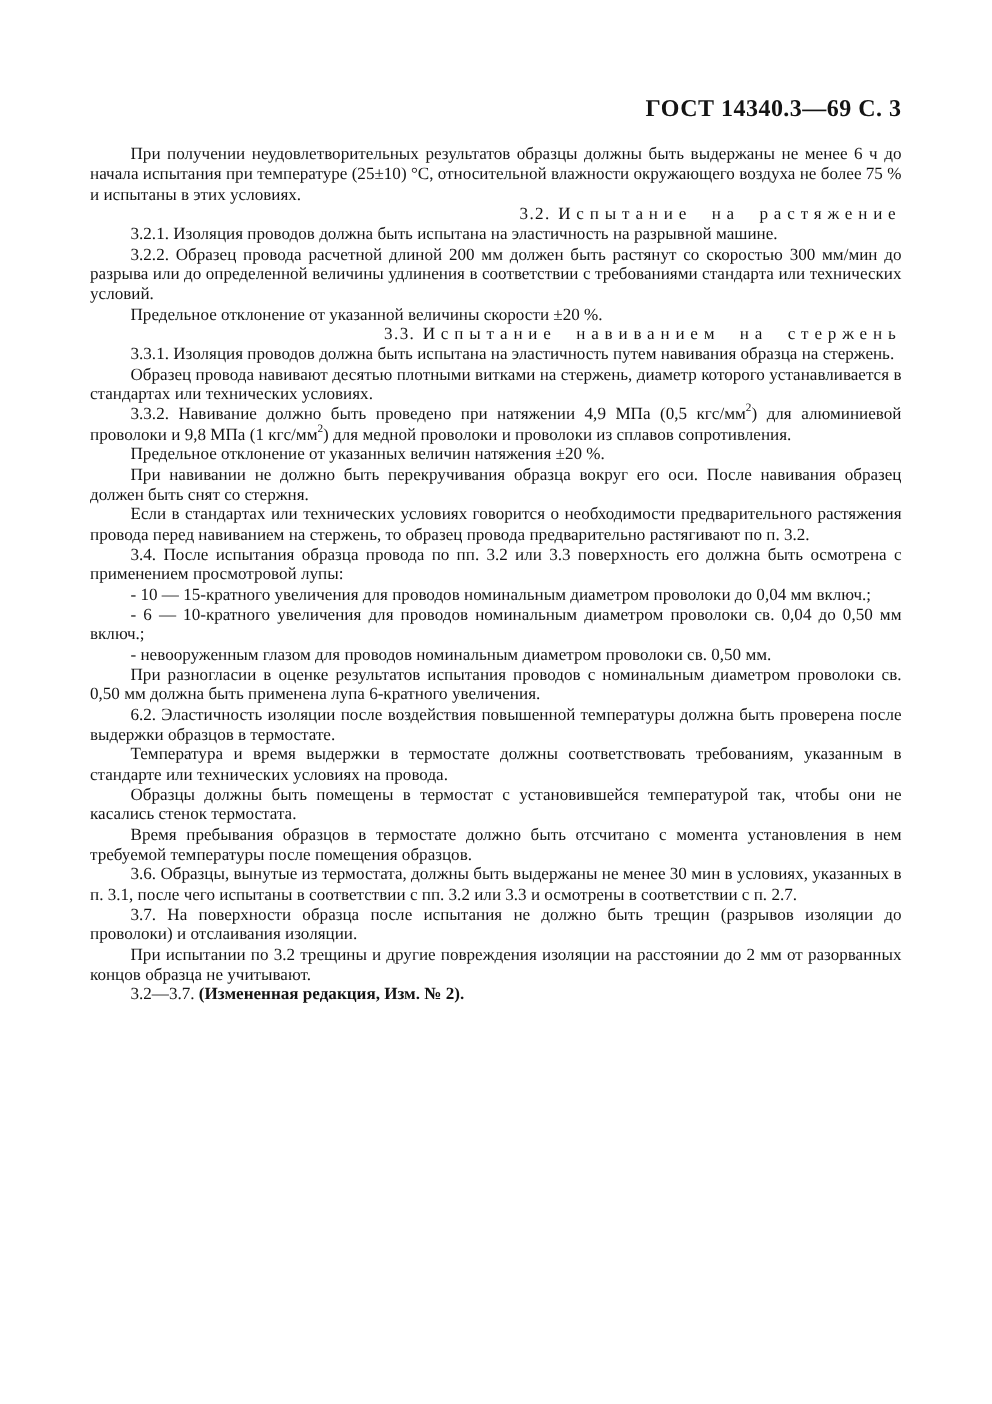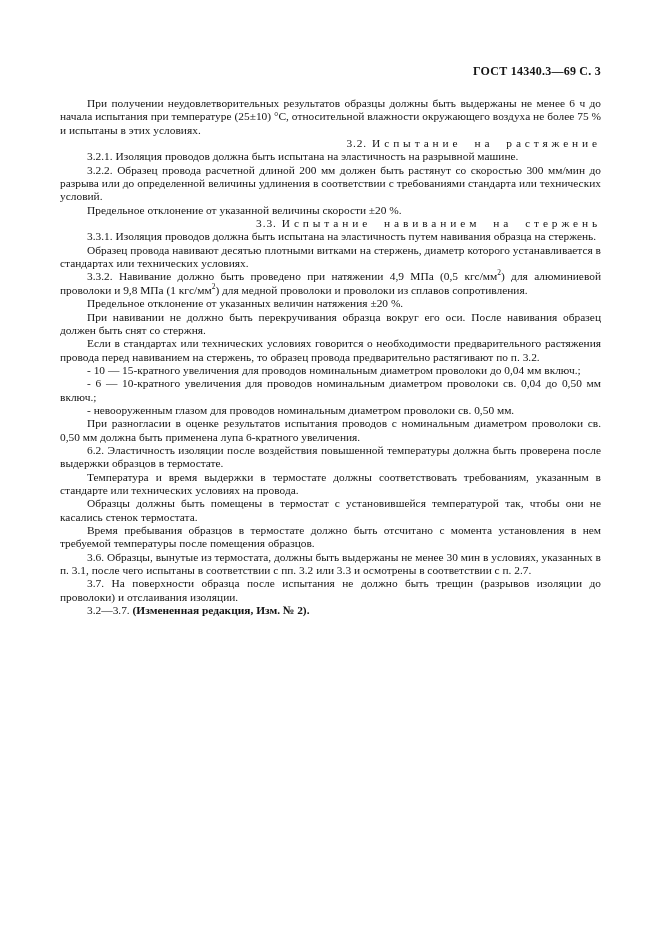--- a/index.html
+++ b/index.html
@@ -6,21 +6,21 @@
   body {
     width: 661px; height: 936px; overflow: hidden;
     font-family: "Liberation Serif", "DejaVu Serif", serif;
   }
   .page {
     position: relative; width: 661px; height: 936px; background: #ffffff;
     color: #141414;
   }
   .header {
     position: absolute; top: 64px; left: 0; right: 60px;
-    text-align: right; font-weight: bold; font-size: 12px;
+    text-align: right; font-weight: bold; font-size: 16px;
     letter-spacing: 0.02em; white-space: nowrap;
   }
   .content {
     position: absolute; top: 97px; left: 60px; width: 541px;
     font-size: 11.4px; line-height: 13.35px; text-align: justify;
   }
   .content p { margin: 0; padding: 0; text-indent: 27px; }
   p.heading { text-align: right; white-space: nowrap; }
   .h-num { letter-spacing: 0.08em; }
   .h-title { letter-spacing: 0.34em; word-spacing: 0.55em; margin-left: 5px; }
@@ -38,25 +38,27 @@
       <p class="body">3.2.1. Изоляция проводов должна быть испытана на эластичность на разрывной машине.</p>
       <p class="body">3.2.2. Образец провода расчетной длиной 200 мм должен быть растянут со скоростью 300 мм/мин до разрыва или до определенной величины удлинения в соответствии с требованиями стандарта или технических условий.</p>
       <p class="body">Предельное отклонение от указанной величины скорости ±20 %.</p>
       <p class="heading"><span class="h-num">3.3.</span><span class="h-title">Испытание навиванием на стержень</span></p>
       <p class="body">3.3.1. Изоляция проводов должна быть испытана на эластичность путем навивания образца на стержень.</p>
       <p class="body">Образец провода навивают десятью плотными витками на стержень, диаметр которого устанавливается в стандартах или технических условиях.</p>
       <p class="body">3.3.2. Навивание должно быть проведено при натяжении 4,9 МПа (0,5 кгс/мм<span class="sup">2</span>) для алюминиевой проволоки и 9,8 МПа (1 кгс/мм<span class="sup">2</span>) для медной проволоки и проволоки из сплавов сопротивления.</p>
       <p class="body">Предельное отклонение от указанных величин натяжения ±20 %.</p>
       <p class="body">При навивании не должно быть перекручивания образца вокруг его оси. После навивания образец должен быть снят со стержня.</p>
       <p class="body">Если в стандартах или технических условиях говорится о необходимости предварительного растяжения провода перед навиванием на стержень, то образец провода предварительно растягивают по п. 3.2.</p>
+      <p class="body">3.4. После испытания образца провода по пп. 3.2 или 3.3 поверхность его должна быть осмотрена с применением просмотровой лупы:</p>
       <p class="body">- 10 — 15-кратного увеличения для проводов номинальным диаметром проволоки до 0,04 мм включ.;</p>
       <p class="body">- 6 — 10-кратного увеличения для проводов номинальным диаметром проволоки св. 0,04 до 0,50 мм включ.;</p>
       <p class="body">- невооруженным глазом для проводов номинальным диаметром проволоки св. 0,50 мм.</p>
       <p class="body">При разногласии в оценке результатов испытания проводов с номинальным диаметром проволоки св. 0,50 мм должна быть применена лупа 6-кратного увеличения.</p>
       <p class="body">6.2. Эластичность изоляции после воздействия повышенной температуры должна быть проверена после выдержки образцов в термостате.</p>
       <p class="body">Температура и время выдержки в термостате должны соответствовать требованиям, указанным в стандарте или технических условиях на провода.</p>
       <p class="body">Образцы должны быть помещены в термостат с установившейся температурой так, чтобы они не касались стенок термостата.</p>
       <p class="body">Время пребывания образцов в термостате должно быть отсчитано с момента установления в нем требуемой температуры после помещения образцов.</p>
       <p class="body">3.6. Образцы, вынутые из термостата, должны быть выдержаны не менее 30 мин в условиях, указанных в п. 3.1, после чего испытаны в соответствии с пп. 3.2 или 3.3 и осмотрены в соответствии с п. 2.7.</p>
       <p class="body">3.7. На поверхности образца после испытания не должно быть трещин (разрывов изоляции до проволоки) и отслаивания изоляции.</p>
+      <p class="body">При испытании по 3.2 трещины и другие повреждения изоляции на расстоянии до 2 мм от разорванных концов образца не учитывают.</p>
       <p class="body">3.2—3.7. <span class=" b">(Измененная редакция, Изм. № 2).</span></p>
     </div>
 </div>
 
 </body></html>

